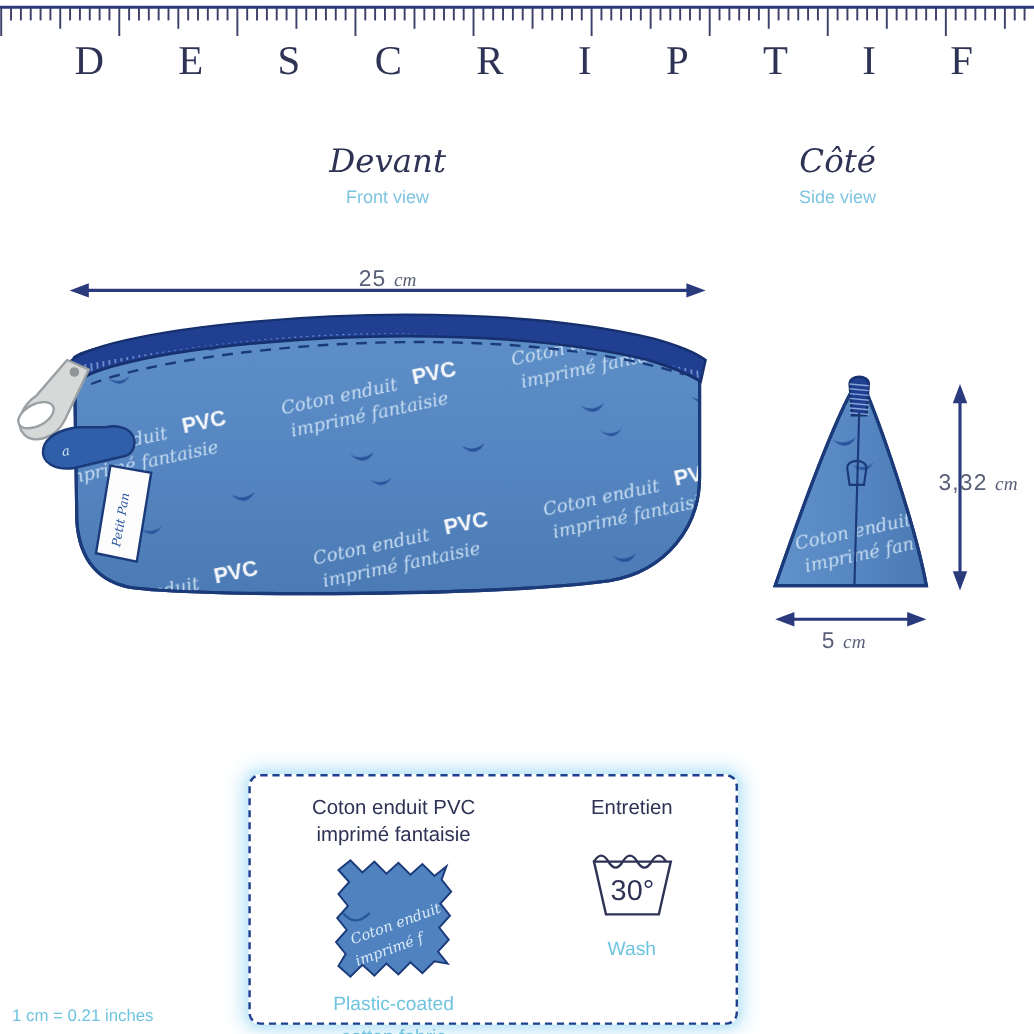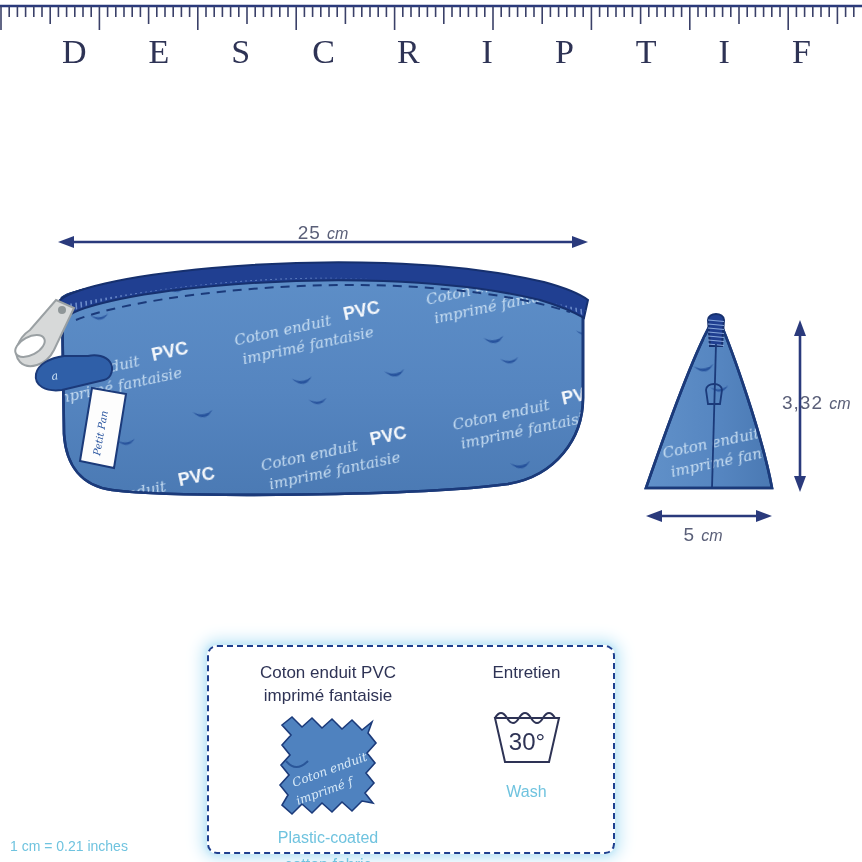--- a/index.html
+++ b/index.html
@@ -52,21 +52,21 @@
   
   .dim-label{
     position:absolute;
     color:#5a5f78;
     font-size:19px;
     white-space:nowrap;
     font-family:"Liberation Sans", sans-serif;
     letter-spacing:1px;
   }
   .dim-label .unit{
-    font-family:Liberation Sans, sans-serif;
+    font-family:Liberation Serif, serif;
     font-style:italic;
     font-size:16px;
     letter-spacing:0;
   }
   #dim-25cm{left:0;top:222px;width:646px;text-align:center;}
   #dim-5cm{left:620px;top:524px;width:166px;text-align:center;}
   #dim-625cm{left:782px;top:392px;}
 
   
   #front-view-drawing{position:absolute;left:0px;top:228px;}
@@ -224,21 +224,29 @@
         <line x1="837.4" y1="6" x2="837.4" y2="24"></line>
         <line x1="845.6" y1="6" x2="845.6" y2="17"></line>
         <line x1="853.8" y1="6" x2="853.8" y2="17"></line>
       </g>
   </svg>
 
   <div id="title-row">
     <div id="page-title">DESCRIPTIF</div>
   </div>
 
-
+  <div class="caption-block" style="left:200px;top:120px;width:246px;">
+    <div class="caption-fr">Devant</div>
+    <div class="caption-en">Front view</div>
+  </div>
+
+  <div class="caption-block" style="left:610px;top:120px;width:176px;">
+    <div class="caption-fr">Côté</div>
+    <div class="caption-en">Side view</div>
+  </div>
 
   <div class="dim-label" id="dim-25cm">
     <span>25</span>
     <span class="unit">cm</span>
   </div>
 
   <svg id="front-view-drawing" width="620" height="290" viewBox="0 0 620 290">
     <defs>
       <clipPath id="bodyClip">
         <path d="M62,70 C70,63 120,52 210,44 C320,34 450,36 540,58 C562,64 576,70 583,76

